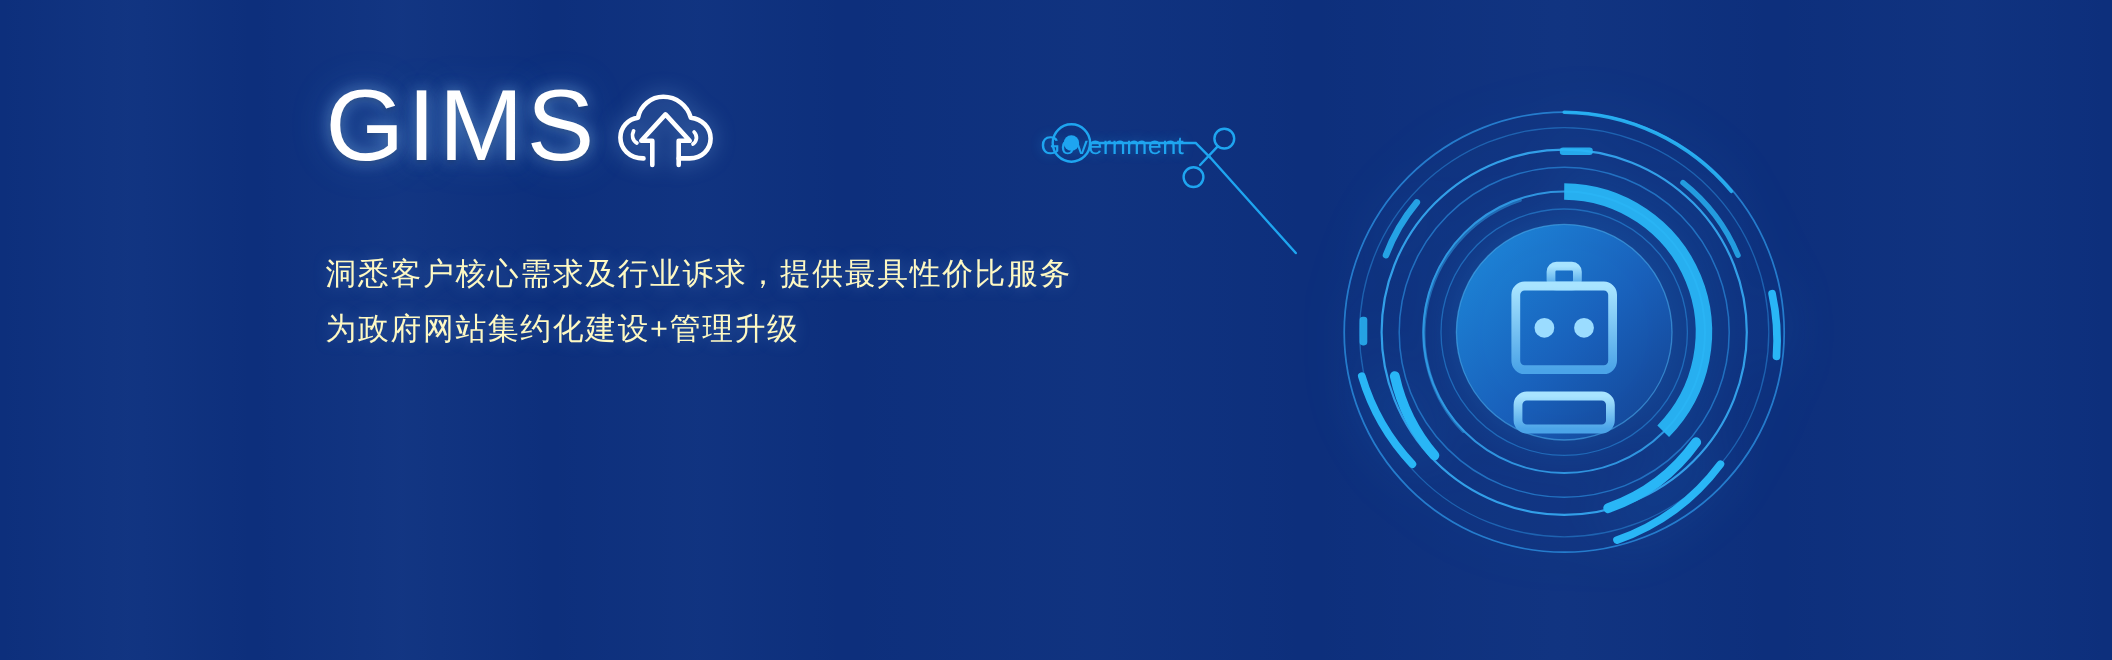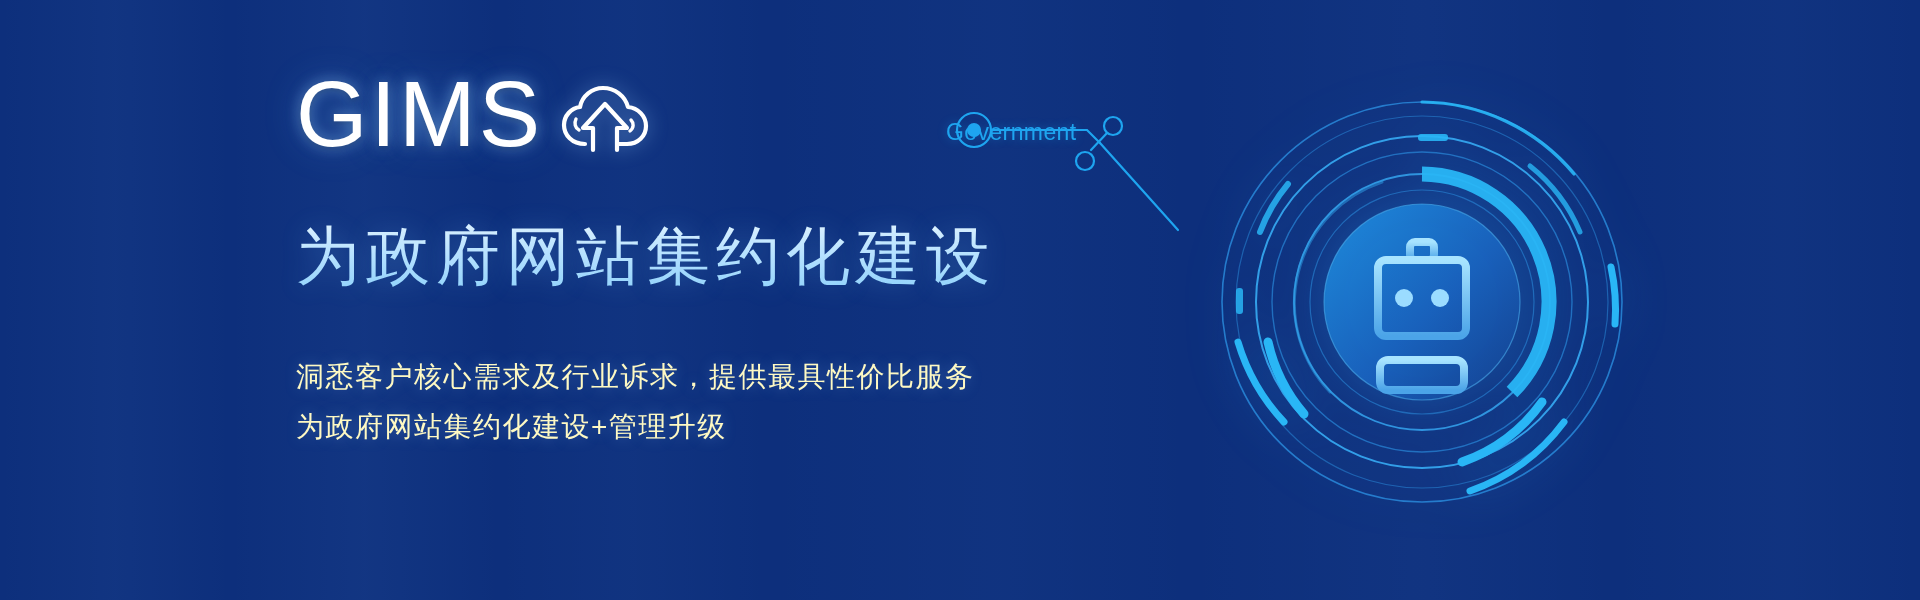--- a/index.html
+++ b/index.html
@@ -139,21 +139,20 @@
 
       <svg id="cloud-icon" viewBox="0 0 92 70" fill="none">
         <path d="M26 60 C13 60 5 51 5 41 C5 32 12 24 21 23 C23 12 33 4 44 4 C56 4 66 12 69 23
                  C79 24 87 32 87 42 C87 52 79 60 68 60 L58 60" stroke="#ffffff" stroke-width="4.2" stroke-linecap="round" stroke-linejoin="round"></path>
         <path d="M34 66 L34 44 L24 44 L46 20 L68 44 L58 44 L58 66" stroke="#ffffff" stroke-width="4.2" stroke-linecap="round" stroke-linejoin="round"></path>
         <path d="M20 46 C16 44 15 39 17 35" stroke="#ffffff" stroke-width="3.4" stroke-linecap="round"></path>
         <path d="M72 36 C75 39 75 44 71 47" stroke="#ffffff" stroke-width="3.4" stroke-linecap="round"></path>
       </svg>
     </div>
 
-    <div id="headline">为政府网站集约化建设</div>
 
     <div id="subtitles">
       <div class="sub-line">洞悉客户核心需求及行业诉求，提供最具性价比服务</div>
       <div class="sub-line">为政府网站集约化建设+管理升级</div>
     </div>
   </div>
 
   <div id="gov-label">Government</div>
 
   <svg id="connector" viewBox="0 0 460 180" fill="none">

